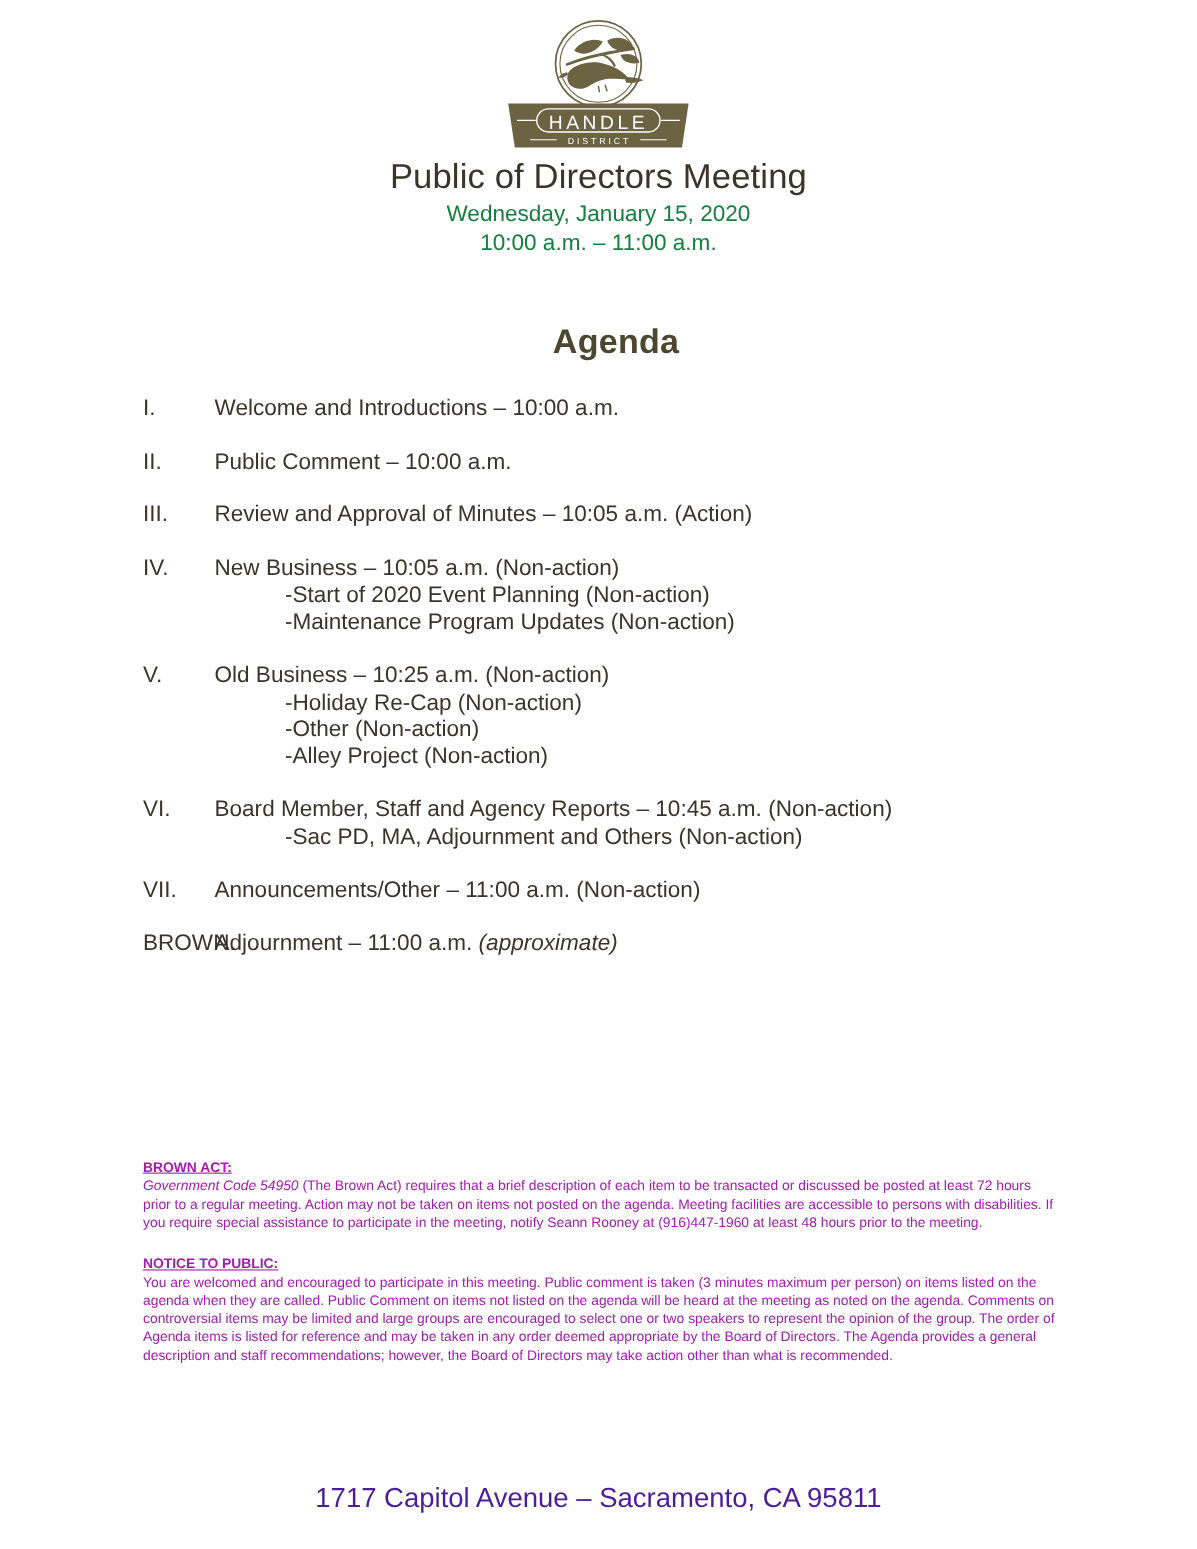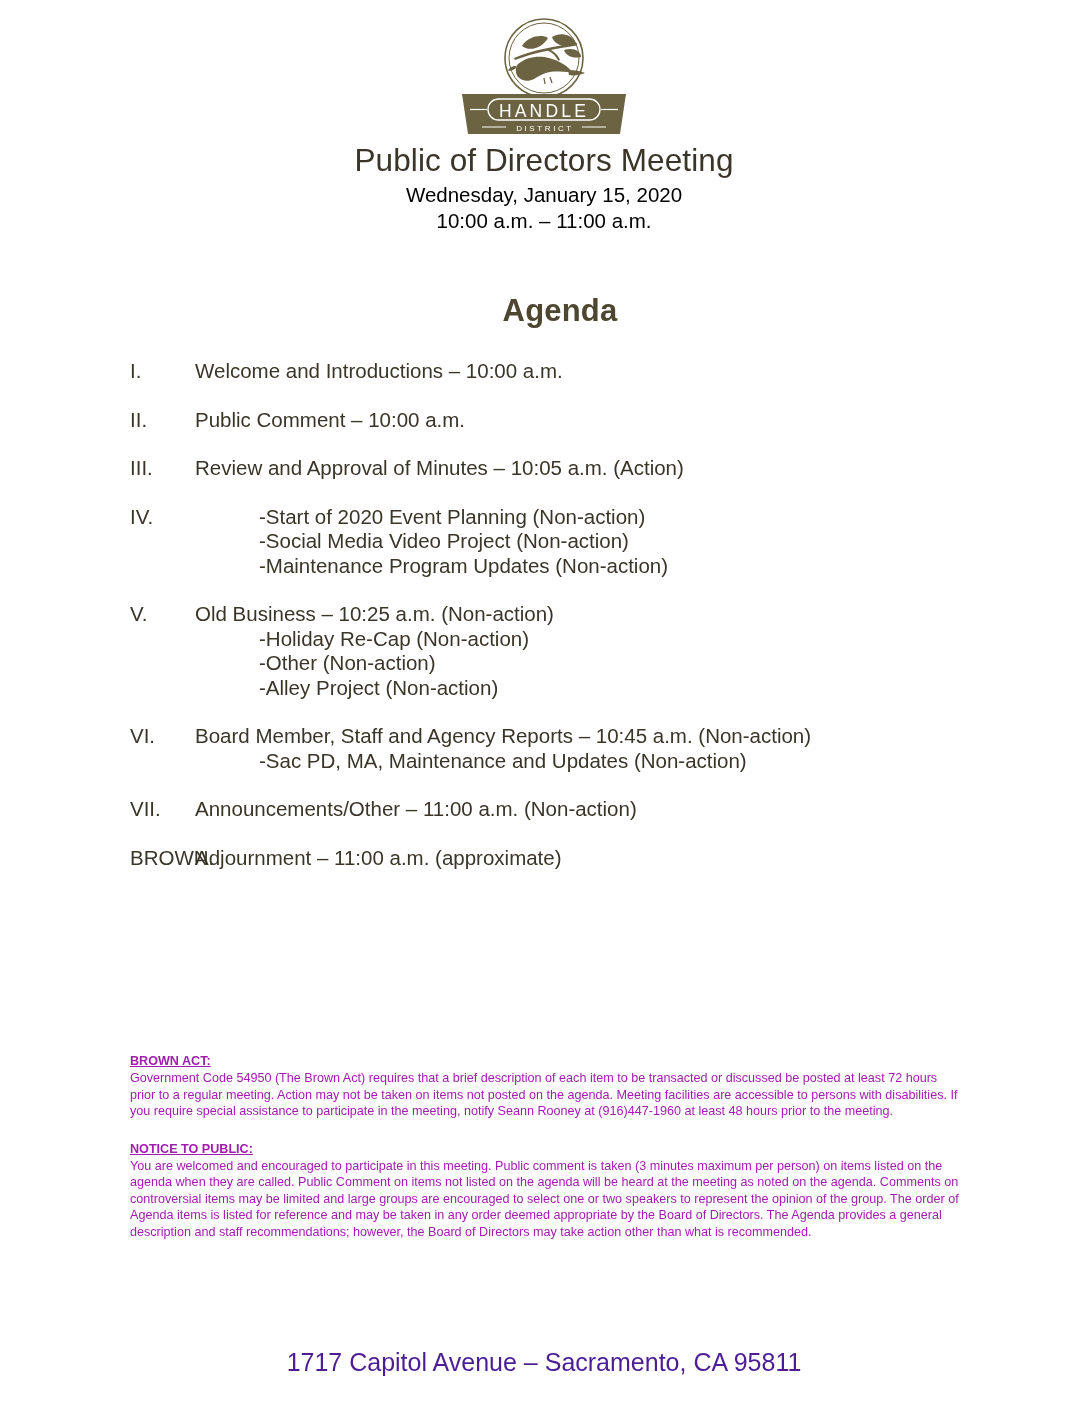--- a/index.html
+++ b/index.html
@@ -47,21 +47,21 @@
     line-height: 40px;
     color: #3a3528;
     font-weight: normal;
     margin: 4px 0 0 0;
     letter-spacing: 0.1px;
   }
   .sub-lines {
     text-align: center;
     font-size: 20.5px;
     line-height: 25.5px;
-    color: #000000;
+    color: #15803d;
     margin-top: 2px;
   }
   .sub-lines div { white-space: pre; }
 
   
   .agenda-heading {
     text-align: center;
     font-size: 31px;
     font-weight: bold;
     color: #4d4730;
@@ -100,21 +100,21 @@
     margin-top: 0;
   }
   .subitem {
     padding-left: 64px;
     white-space: nowrap;
   }
   .subitem-center {
     padding-left: 64px;
     white-space: nowrap;
   }
-  .ital { }
+  .ital { font-style: italic; }
 
   
   .legal {
     position: absolute;
     left: 130px;
     right: 128px;
     top: 1053px;
     font-size: 12.6px;
     line-height: 16.4px;
     color: #a21caf;
@@ -219,23 +219,23 @@
     <div class="agenda-item">
       <div class="numeral">III.</div>
       <div class="item-body">
         <div class="item-title">Review and Approval of Minutes – 10:05 a.m. (Action)</div>
       </div>
     </div>
 
     <div class="agenda-item">
       <div class="numeral">IV.</div>
       <div class="item-body">
+        <div class="item-title">New Business – 10:05 a.m. (Non-action)</div>
         <div class="subitems">
           <div class="subitem">-Start of 2020 Event Planning (Non-action)</div>
-          <div class="subitem">-Social Media Video Project (Non-action)</div>
           <div class="subitem">-Maintenance Program Updates (Non-action)</div>
         </div>
       </div>
     </div>
 
     <div class="agenda-item">
       <div class="numeral">V.</div>
       <div class="item-body">
         <div class="item-title">Old Business – 10:25 a.m. (Non-action)</div>
         <div class="subitems">
@@ -244,21 +244,21 @@
           <div class="subitem">-Alley Project (Non-action)</div>
         </div>
       </div>
     </div>
 
     <div class="agenda-item">
       <div class="numeral">VI.</div>
       <div class="item-body">
         <div class="item-title">Board Member, Staff and Agency Reports – 10:45 a.m. (Non-action)</div>
         <div class="subitems">
-          <div class="subitem-center">-Sac PD, MA, Maintenance and Updates (Non-action)</div>
+          <div class="subitem-center">-Sac PD, MA, Adjournment and Others (Non-action)</div>
         </div>
       </div>
     </div>
 
     <div class="agenda-item">
       <div class="numeral">VII.</div>
       <div class="item-body">
         <div class="item-title">Announcements/Other – 11:00 a.m. (Non-action)</div>
       </div>
     </div>

